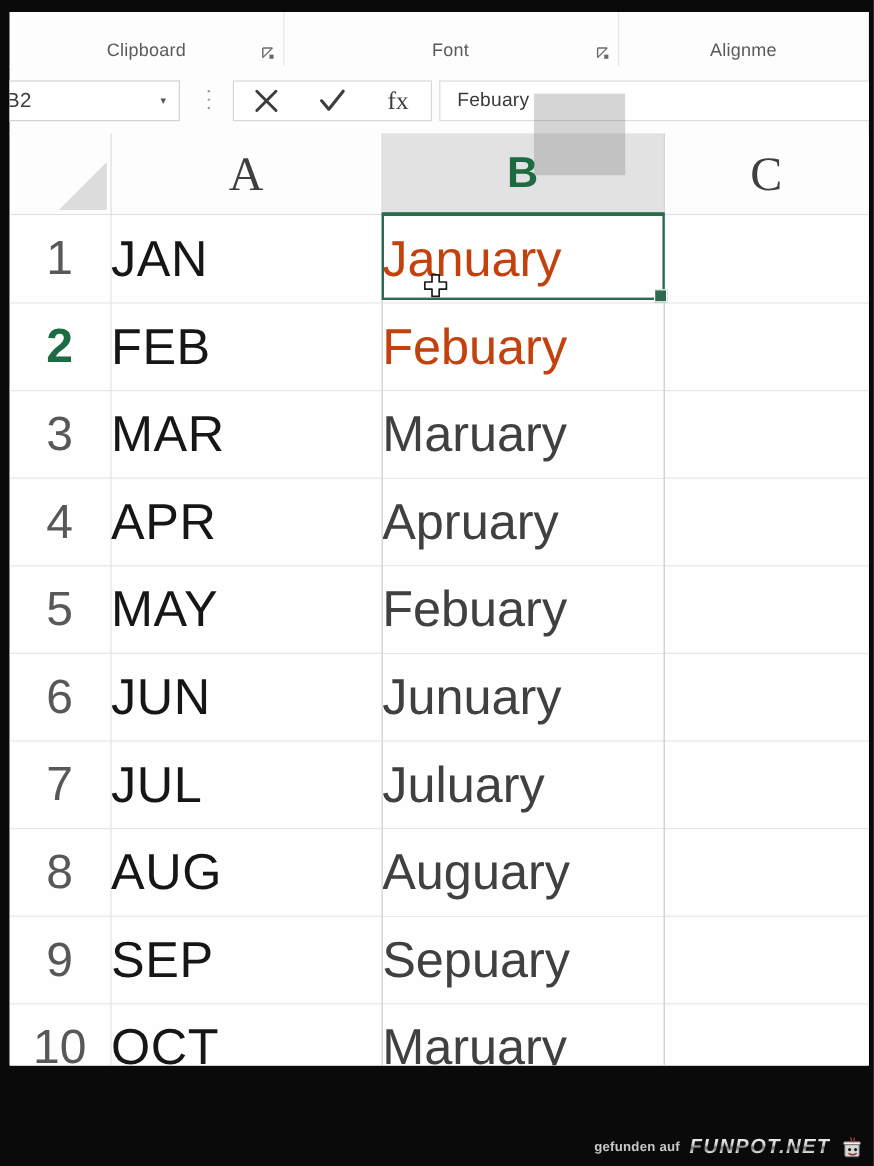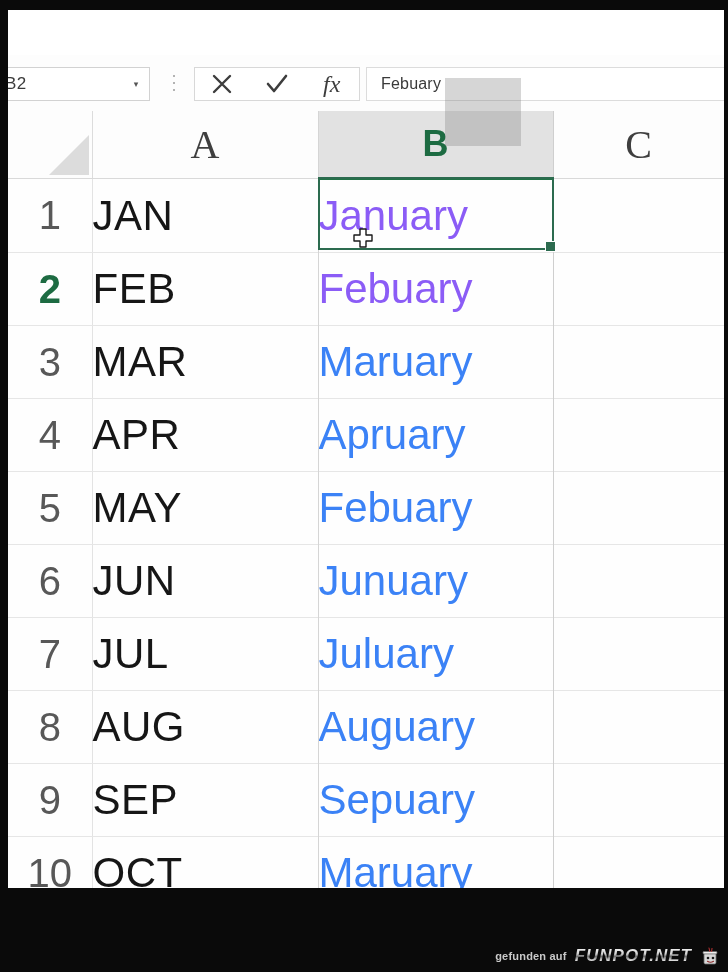--- a/index.html
+++ b/index.html
@@ -90,21 +90,21 @@
     border:1px solid #d8d8d8;
     background:#fff;
     display:flex;align-items:center;
   }
   .fbtn{
     flex:1;height:100%;
     display:flex;align-items:center;justify-content:center;
     color:#4a4a4a;
   }
   .fbtn svg{display:block;}
-  .fbtn.fx{font-family:"Liberation Serif",serif;font-style:italic;font-size:24px;color:#3d3d3d;}
+  .fbtn.fx{font-family:"Liberation Serif",serif;font-size:21px;color:#3d3d3d;}
 
   .fbox{
     position:absolute;left:358px;top:12px;right:-6px;height:32px;
     background:#fff;border:1px solid #dcdcdc;
     display:flex;align-items:center;
   }
   .fbox .fval{
     padding-left:14px;font-size:16px;color:#3a3a3a;letter-spacing:.2px;
   }
 
@@ -182,25 +182,25 @@
   td.cell-a{
     padding-left:14px;
     font-size:42px;
     color:#161616;
     letter-spacing:.5px;
     background:#fcfcfc;
   }
   td.cell-b{
     padding-left:12px;
     font-size:42px;
-    color:#8b5cf6;
+    color:#c2410c;
     position:relative;
     background:#fefefe;
   }
-  td.cell-b.ghost{ color:#3b82f6; }
+  td.cell-b.ghost{ color:#404040; }
   td.cell-c{background:#fdfdfd;}
 
   
   .active-outline{
     position:absolute;
     left:310px; top:66px;
     width:236px; height:73px;
     border:2px solid #2c6b4f;
     box-sizing:border-box;
     pointer-events:none;
@@ -273,20 +273,49 @@
     display:block;
   }
 </style>
 </head>
 <body>
 
 <div id="frame">
 
   <div id="shot">
 
+    <div class="ribbon-strip">
+
+      <div class="rgroup" id="grp-clipboard">
+        <span class="glabel">Clipboard</span>
+        <span class="launcher">
+          <svg width="11" height="11" viewBox="0 0 11 11">
+            <path d="M1 1 H9 M1 1 V9" stroke="#6b6b6b" stroke-width="1.2" fill="none"></path>
+            <path d="M9 1 L1 9" stroke="#6b6b6b" stroke-width="1" fill="none"></path>
+            <rect x="6.5" y="6.5" width="3.5" height="3.5" fill="#6b6b6b"></rect>
+          </svg>
+        </span>
+      </div>
+
+      <div class="rgroup" id="grp-font">
+        <span class="glabel">Font</span>
+        <span class="launcher">
+          <svg width="11" height="11" viewBox="0 0 11 11">
+            <path d="M1 1 H9 M1 1 V9" stroke="#6b6b6b" stroke-width="1.2" fill="none"></path>
+            <path d="M9 1 L1 9" stroke="#6b6b6b" stroke-width="1" fill="none"></path>
+            <rect x="6.5" y="6.5" width="3.5" height="3.5" fill="#6b6b6b"></rect>
+          </svg>
+        </span>
+      </div>
+
+      <div class="rgroup" id="grp-align">
+        <span class="glabel">Alignme</span>
+      </div>
+
+    </div>
 
     <div class="fbar">
 
       <div class="namebox">
         <span class="nb-val">B2</span>
         <span class="nb-arrow">▾</span>
       </div>
 
       <span class="vdots">
         <i></i>

